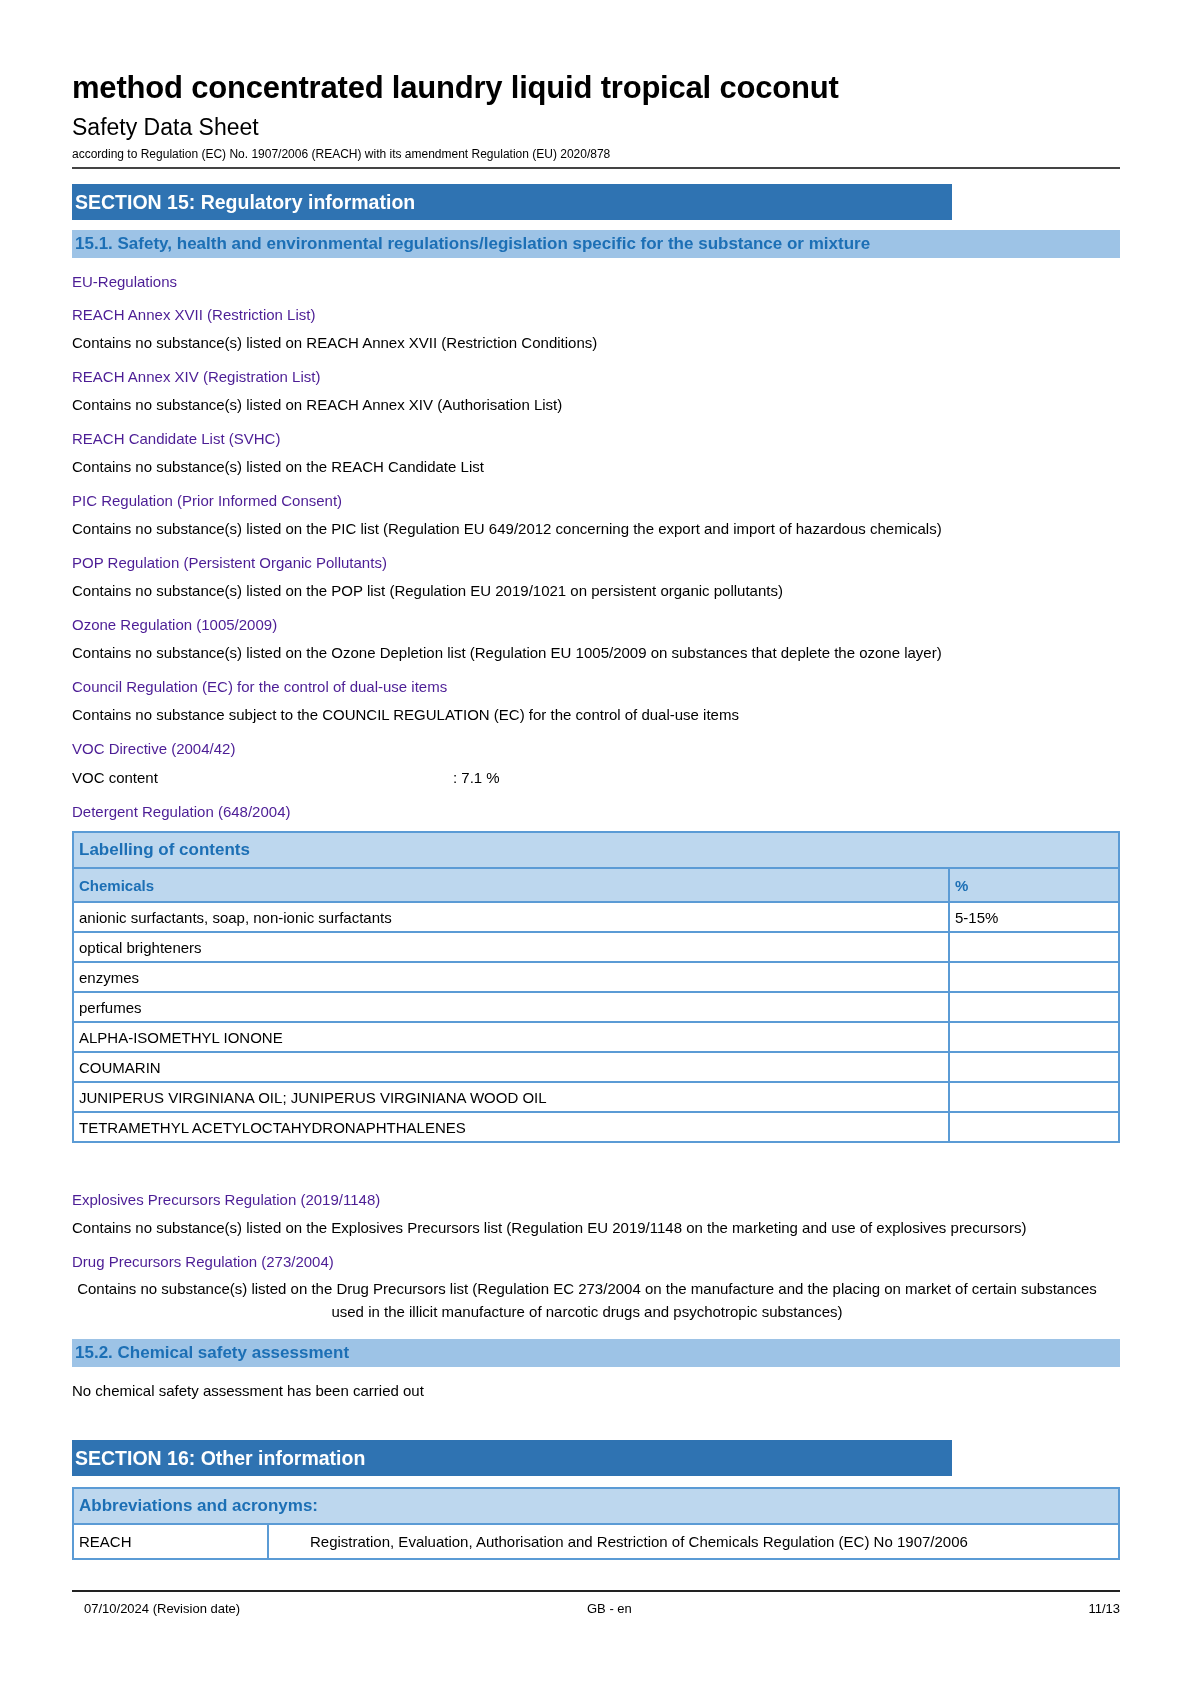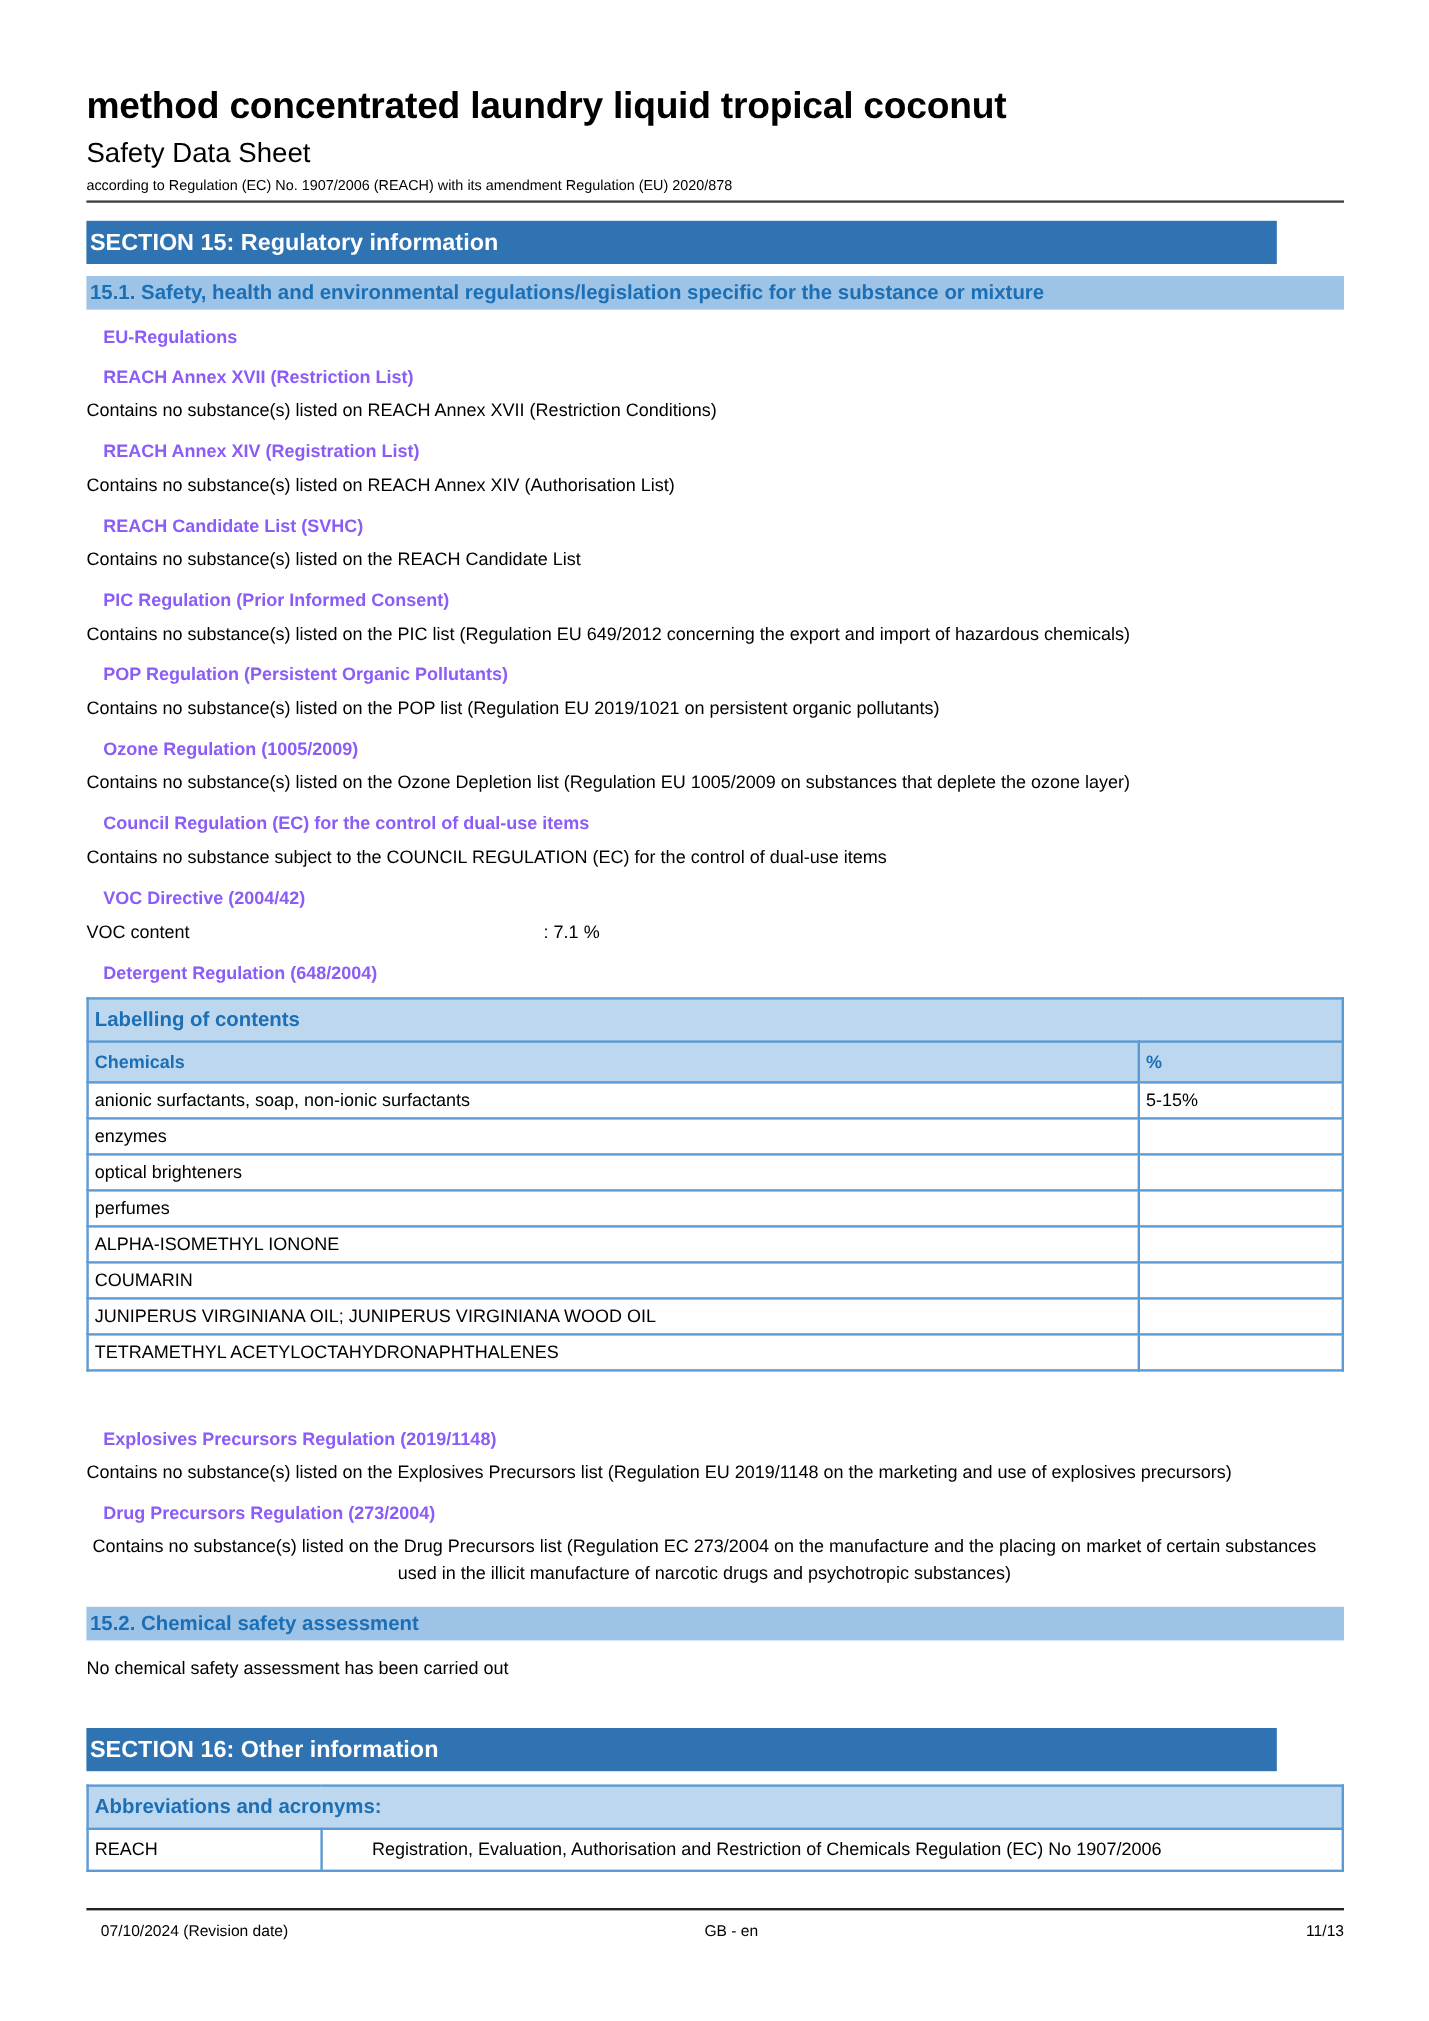--- a/index.html
+++ b/index.html
@@ -2,23 +2,23 @@
 <html><head>
 <meta charset="utf-8">
 <style>
   html, body { margin: 0; padding: 0; background: #ffffff; }
   body { width: 1191px; height: 1684px; position: relative; font-family: "Liberation Sans", sans-serif; color: #000; overflow: hidden; }
   .page { position: absolute; left: 72px; top: 0; width: 1048px; }
   .title { position: absolute; top: 70px; left: 0; font-size: 31px; font-weight: bold; white-space: nowrap; letter-spacing: -0.2px; }
   .subtitle { position: absolute; top: 114px; left: 0; font-size: 23px; }
   .according { position: absolute; top: 147px; left: 0; font-size: 12px; }
   .header-rule { position: absolute; top: 167px; left: 0; width: 1048px; height: 2px; background: #444; }
-  .section-bar { position: absolute; left: 0; width: 992px; height: 36px; background: #2f73b2; color: #fff; font-weight: bold; font-size: 19.5px; line-height: 36px; padding-left: 3px; box-sizing: border-box; }
+  .section-bar { position: absolute; left: 0; width: 880px; height: 36px; background: #2f73b2; color: #fff; font-weight: bold; font-size: 19.5px; line-height: 36px; padding-left: 3px; box-sizing: border-box; }
   .sub-bar { position: absolute; left: 0; width: 1048px; height: 28px; background: #9dc3e6; color: #1c6fb5; font-weight: bold; font-size: 17px; line-height: 28px; padding-left: 3px; box-sizing: border-box; }
-  .heading { position: absolute; left: 0; font-size: 15px; font-weight: bold; color: #8b5cf6; white-space: nowrap; margin-left: 14px; }
+  .heading { position: absolute; left: 0; font-size: 15px; font-weight: normal; color: #4c1d95; white-space: nowrap; }
   .text { position: absolute; left: 0; font-size: 15px; white-space: nowrap; text-align: center; }
   .text.wrap { white-space: normal; width: 1030px; line-height: 23px; }
   .voc-value { position: absolute; left: 381px; font-size: 15px; white-space: nowrap; }
   table.sds { position: absolute; left: 0; width: 1048px; border-collapse: collapse; font-size: 15px; }
   table.sds td { border: 2px solid #5b9bd5; padding: 0 5px; height: 30px; box-sizing: border-box; margin-left: 43px; }
   table.sds tr.cap td { background: #bdd7ee; color: #1c6fb5; font-weight: bold; font-size: 17px; height: 36px; }
   table.sds tr.hdr td { background: #bdd7ee; color: #1c6fb5; font-weight: bold; height: 34px; }
   table.sds td.pct { width: 170px; }
   table.abbr td.key { width: 195px; }
   .footer-rule { position: absolute; top: 1590px; left: 0; width: 1048px; height: 2px; background: #222; }
@@ -72,25 +72,25 @@
         </tr>
     <tr class="hdr">
       <td>Chemicals</td>
       <td class="pct">%</td>
     </tr>
     <tr>
           <td>anionic surfactants, soap, non-ionic surfactants</td>
           <td class="pct">5-15%</td>
         </tr>
     <tr>
-          <td>enzymes</td>
+          <td>optical brighteners</td>
           <td class="pct"></td>
         </tr>
     <tr>
-          <td>optical brighteners</td>
+          <td>enzymes</td>
           <td class="pct"></td>
         </tr>
     <tr>
           <td>perfumes</td>
           <td class="pct"></td>
         </tr>
     <tr>
           <td>ALPHA-ISOMETHYL IONONE</td>
           <td class="pct"></td>
         </tr>

